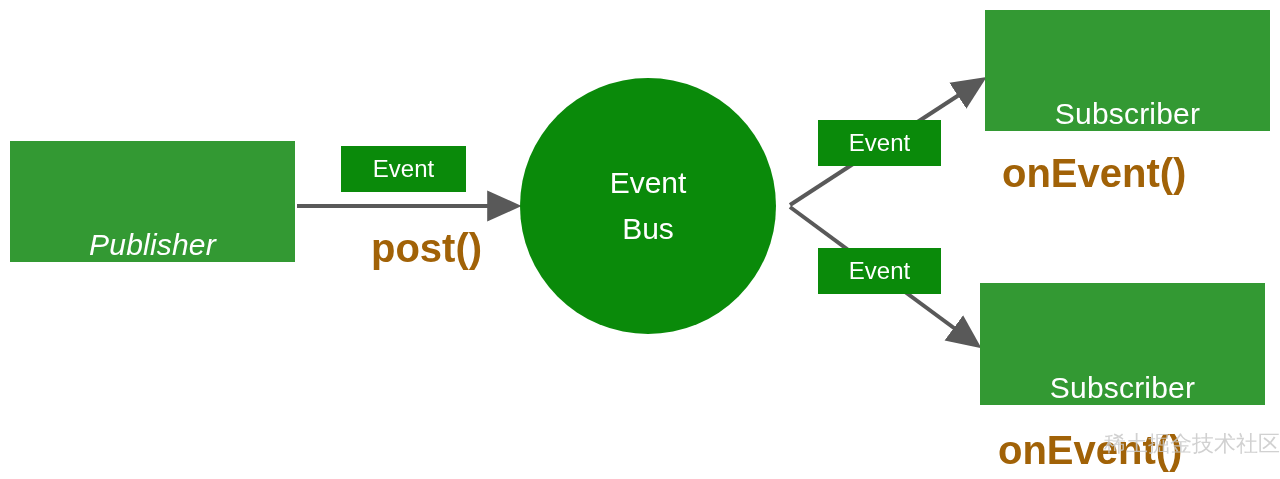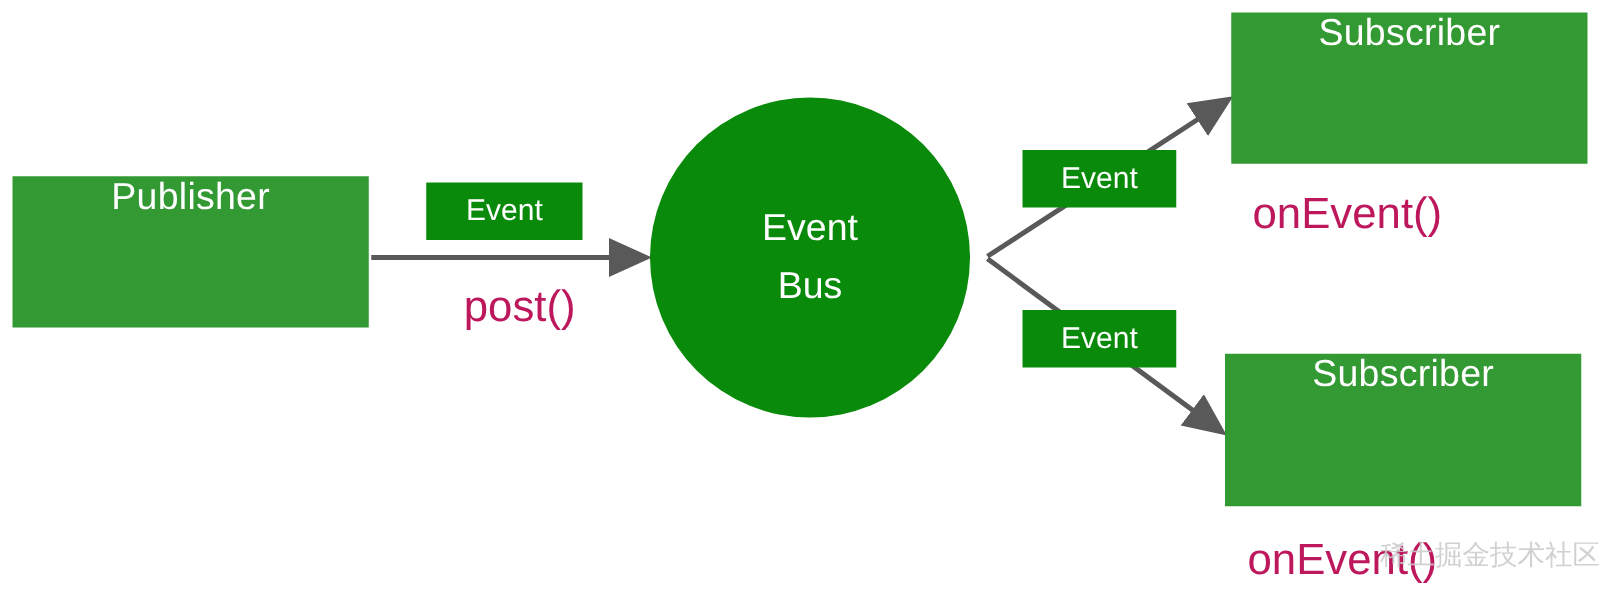--- a/index.html
+++ b/index.html
@@ -20,27 +20,27 @@
     left: 0;
     top: 0;
     width: 1280px;
     height: 479px;
     pointer-events: none;
   }
   .node-box {
     position: absolute;
     background: #339933;
     display: flex;
-    align-items: flex-start;
+    align-items: flex-end;
     justify-content: center;
     color: #ffffff;
     font-weight: 300;
     letter-spacing: 0.2px;
   }
-  .node-box.publisher { left: 10px; top: 141px; width: 285px; height: 121px; font-size: 30px; }
+  .node-box.publisher { left: 10px; top: 141px; width: 285px; height: 121px; font-size: 30px; font-style: italic; }
   .node-box.sub-top   { left: 985px; top: 10px;  width: 285px; height: 121px; font-size: 30px; }
   .node-box.sub-bottom{ left: 980px; top: 283px; width: 285px; height: 122px; font-size: 30px; }
 
   .bus-circle {
     position: absolute;
     left: 520px;
     top: 78px;
     width: 256px;
     height: 256px;
     border-radius: 50%;
@@ -65,23 +65,23 @@
     justify-content: center;
     font-size: 24px;
     font-weight: 300;
   }
   .chip.chip-post     { left: 341px; top: 146px; width: 125px; height: 46px; }
   .chip.chip-sub-top  { left: 818px; top: 120px; width: 123px; height: 46px; }
   .chip.chip-sub-bot  { left: 818px; top: 248px; width: 123px; height: 46px; }
 
   .edge-label {
     position: absolute;
-    color: #be185d;
-    font-size: 35px;
-    font-weight: 400;
+    color: #a16207;
+    font-size: 40px;
+    font-weight: 700;
     white-space: nowrap;
   }
   .edge-label.post      { left: 371px; top: 226px; }
   .edge-label.on-top    { left: 1002px; top: 151px; }
   .edge-label.on-bottom { left: 998px; top: 428px; }
 
   .watermark {
     position: absolute;
     left: 1020px;
     top: 430px;

